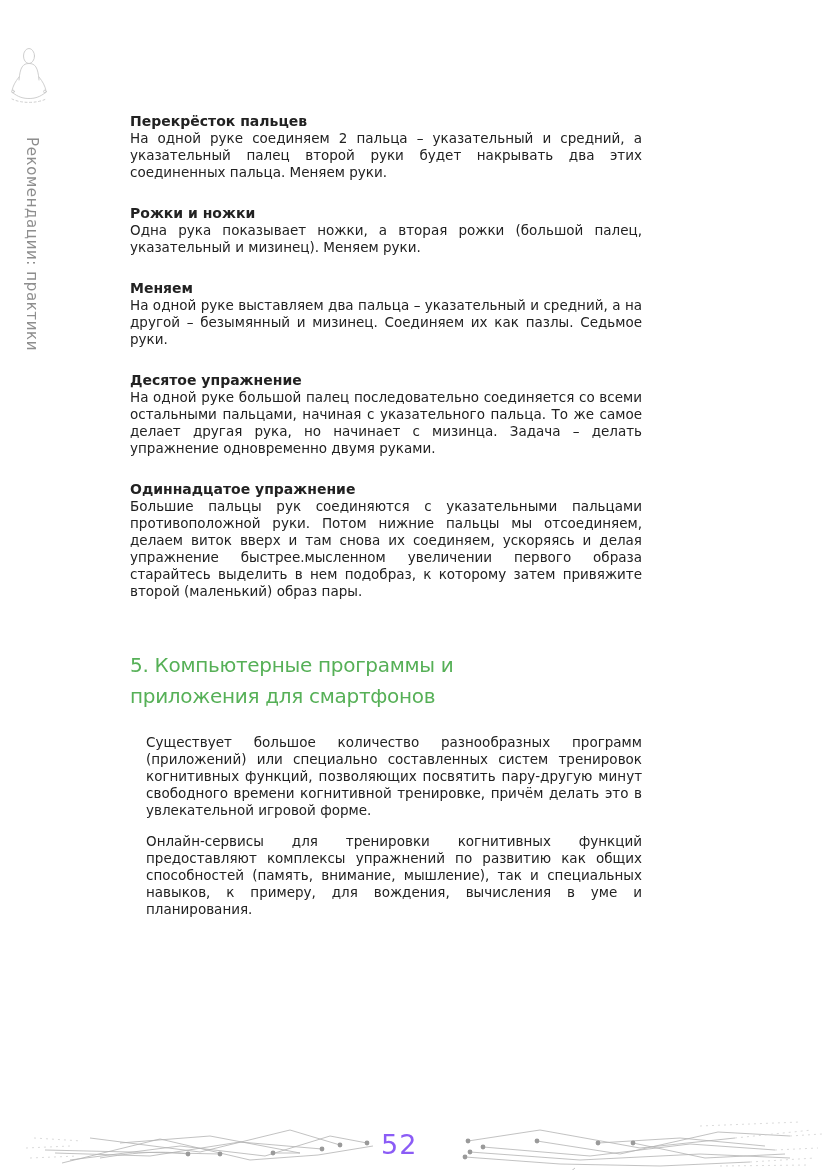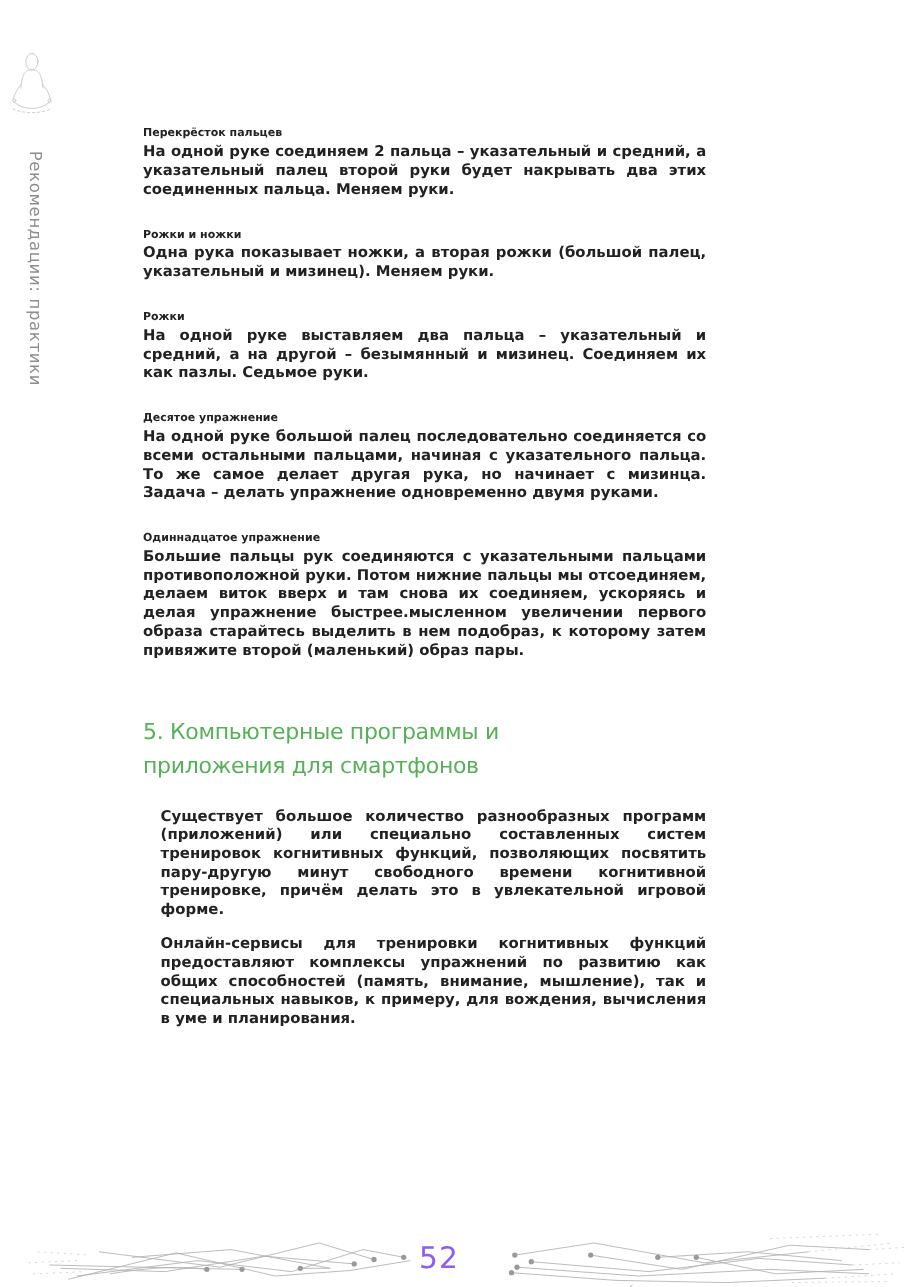--- a/index.html
+++ b/index.html
@@ -13,22 +13,22 @@
     writing-mode:vertical-rl;
     font-size:15px; letter-spacing:0.6px; color:#8e8e8e; white-space:nowrap;
   }
   .meditation-icon { position:absolute; left:9px; top:46px; }
   
   .content {
     position:absolute; left:130px; top:113px; width:512px;
     color:#222222; font-size:13.5px; line-height:17px;
   }
   .content section { margin:0 0 24px 0; }
-  .content h3 { font-size:10px; line-height:17px; font-weight:bold; margin:0; }
-  .content p  { margin:0; text-align:justify;font-weight:bold; }
+  .content h3 { font-size:14px; line-height:17px; font-weight:bold; margin:0; }
+  .content p  { margin:0; text-align:justify; }
   .chapter-title {
     color:#56b057; font-weight:400; font-size:20px; line-height:31px;
     letter-spacing:-0.3px; margin:50px 0 22px 0;
   }
   .chapter p { margin:0 0 14px 16px; }
   
   .footer-deco { position:absolute; left:0; top:1108px; }
   .page-number {
     position:absolute; left:381px; top:1131px;
     font-size:27px; line-height:28px; color:#8b5cf6; letter-spacing:1px;
@@ -61,21 +61,21 @@
 
     <section>
     </section>
 
     <section>
       <h3>Рожки и ножки</h3>
       <p>Одна рука показывает ножки, а вторая рожки (большой палец, указательный и мизинец). Меняем руки.</p>
     </section>
 
     <section>
-      <h3>Рожки</h3>
+      <h3>Меняем</h3>
       <p>На одной руке выставляем два пальца – указательный и средний, а на другой – безымянный и мизинец. Соединяем их как пазлы. Седьмое руки.</p>
     </section>
 
     <section>
       <h3>Десятое упражнение</h3>
       <p>На одной руке большой палец последовательно соединяется со всеми остальными пальцами, начиная с указательного пальца. То же самое делает другая рука, но начинает с мизинца. Задача – делать упражнение одновременно двумя руками.</p>
     </section>
 
     <section>
       <h3>Одиннадцатое упражнение</h3>

